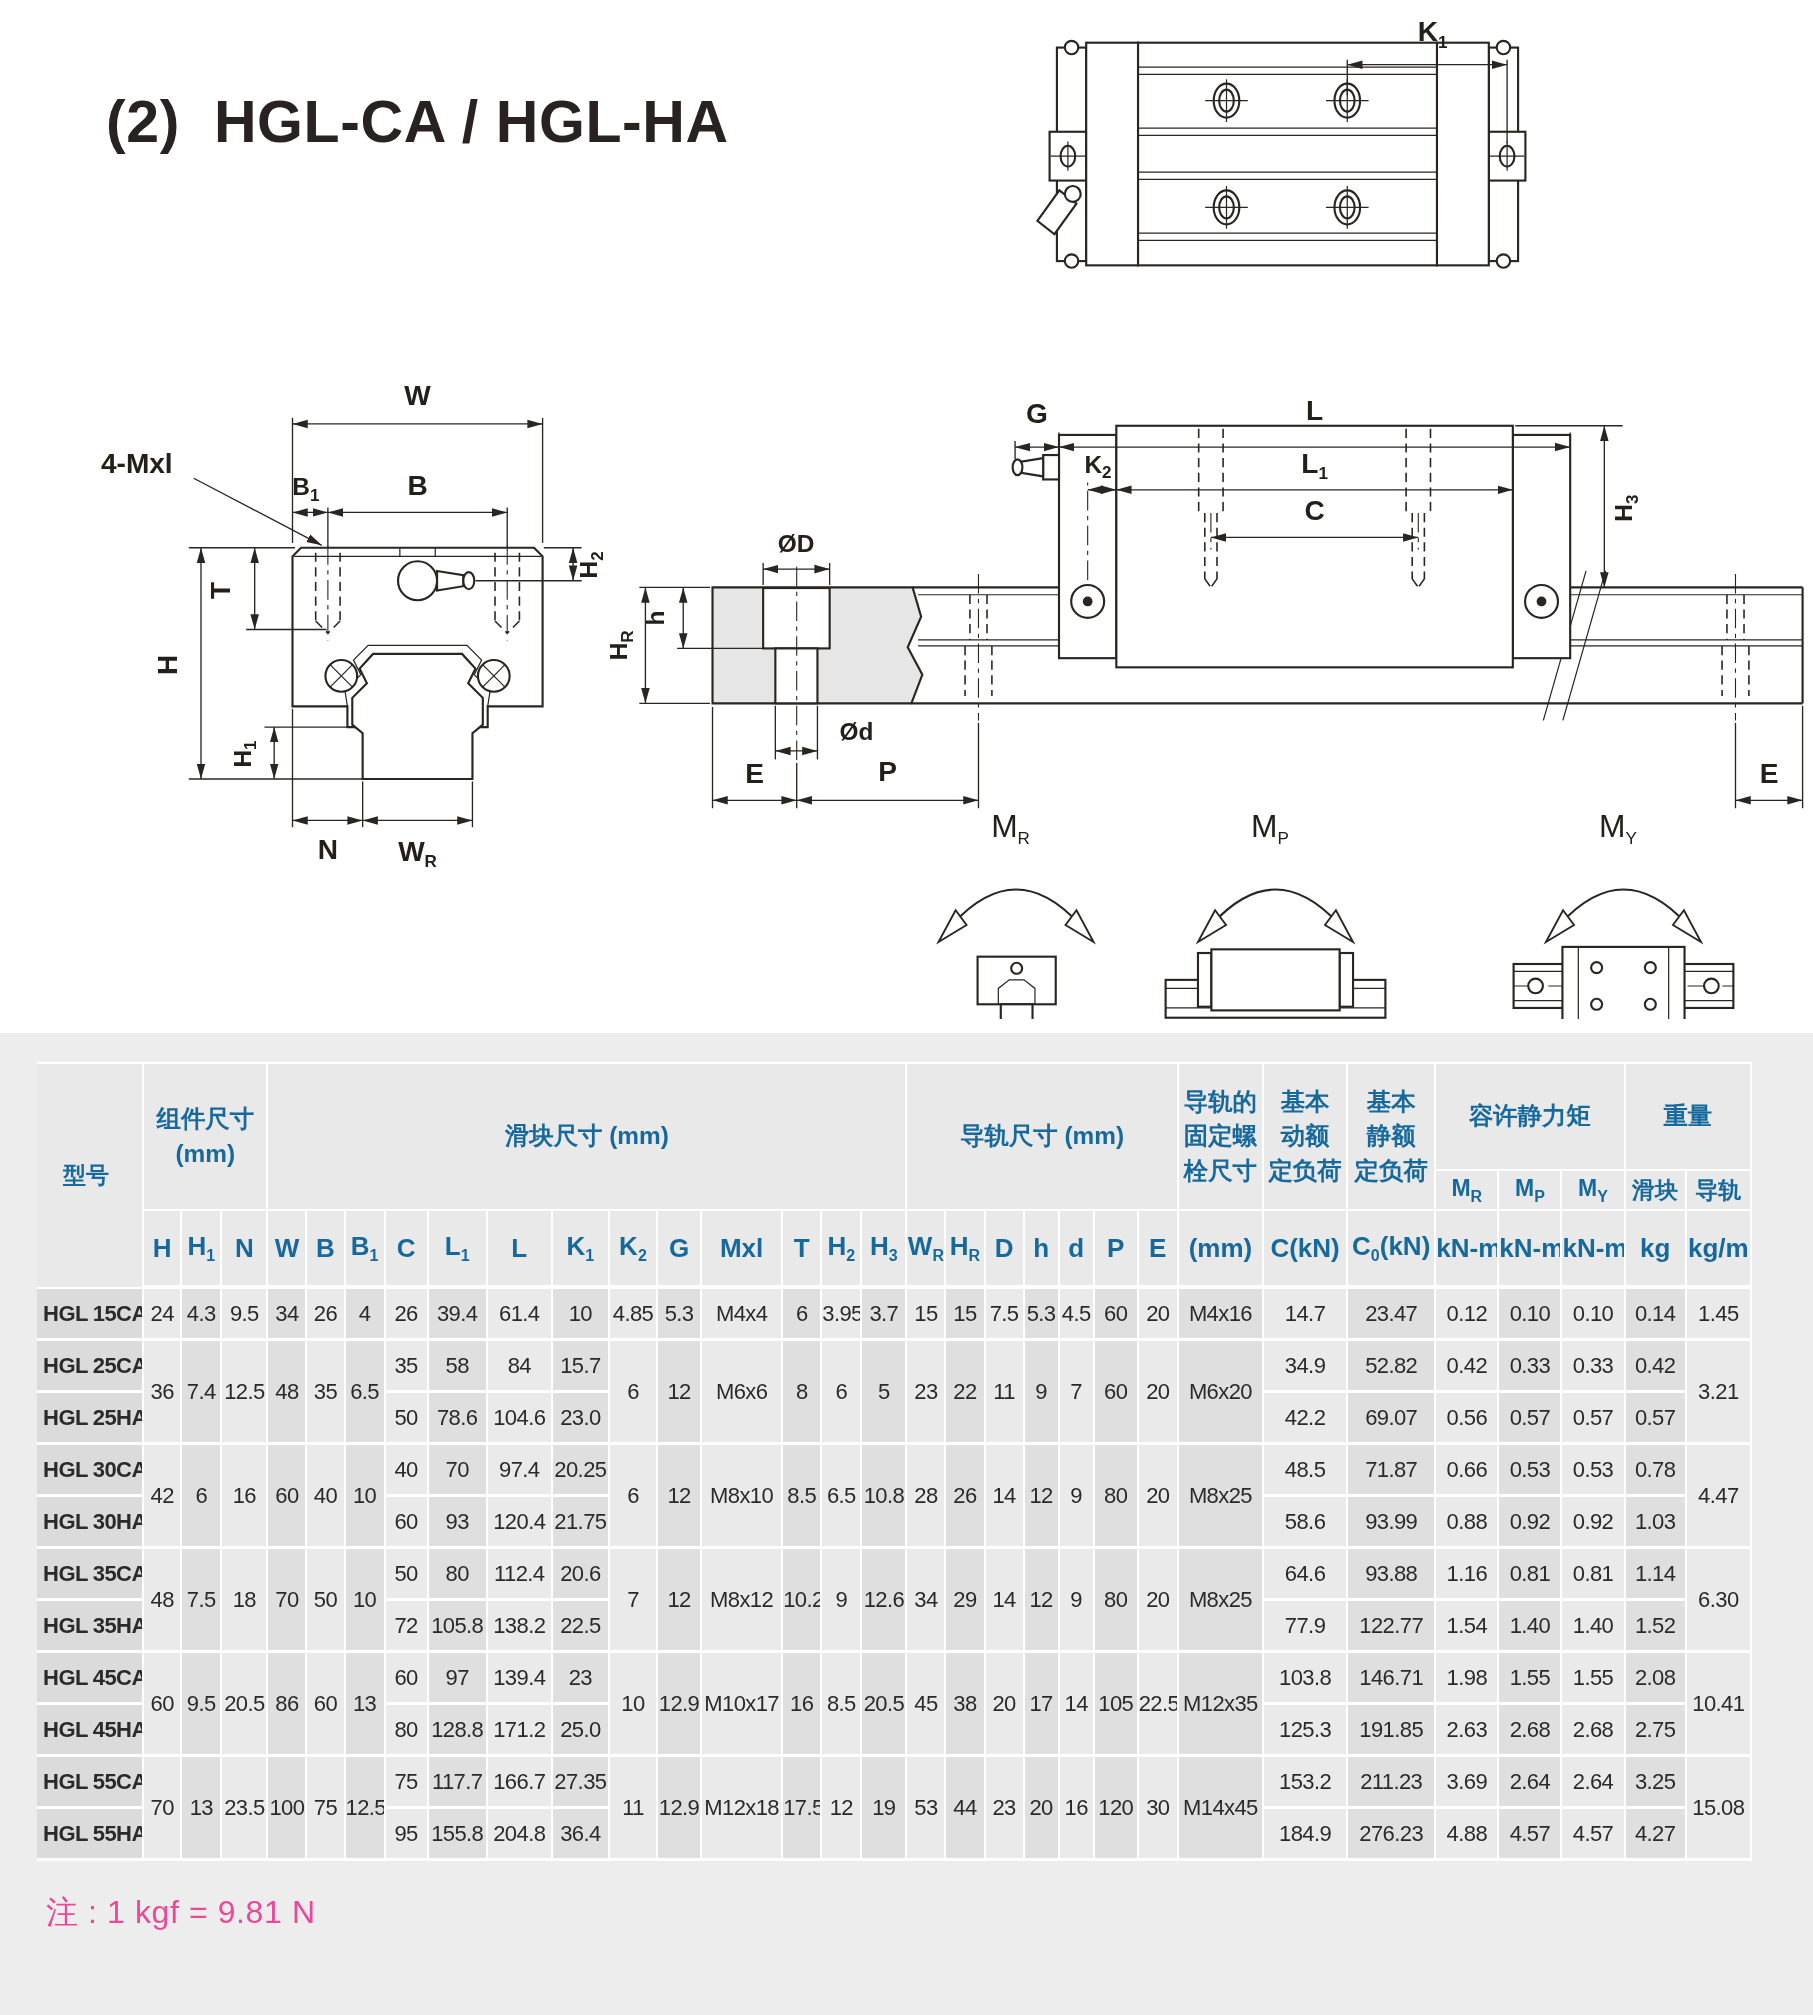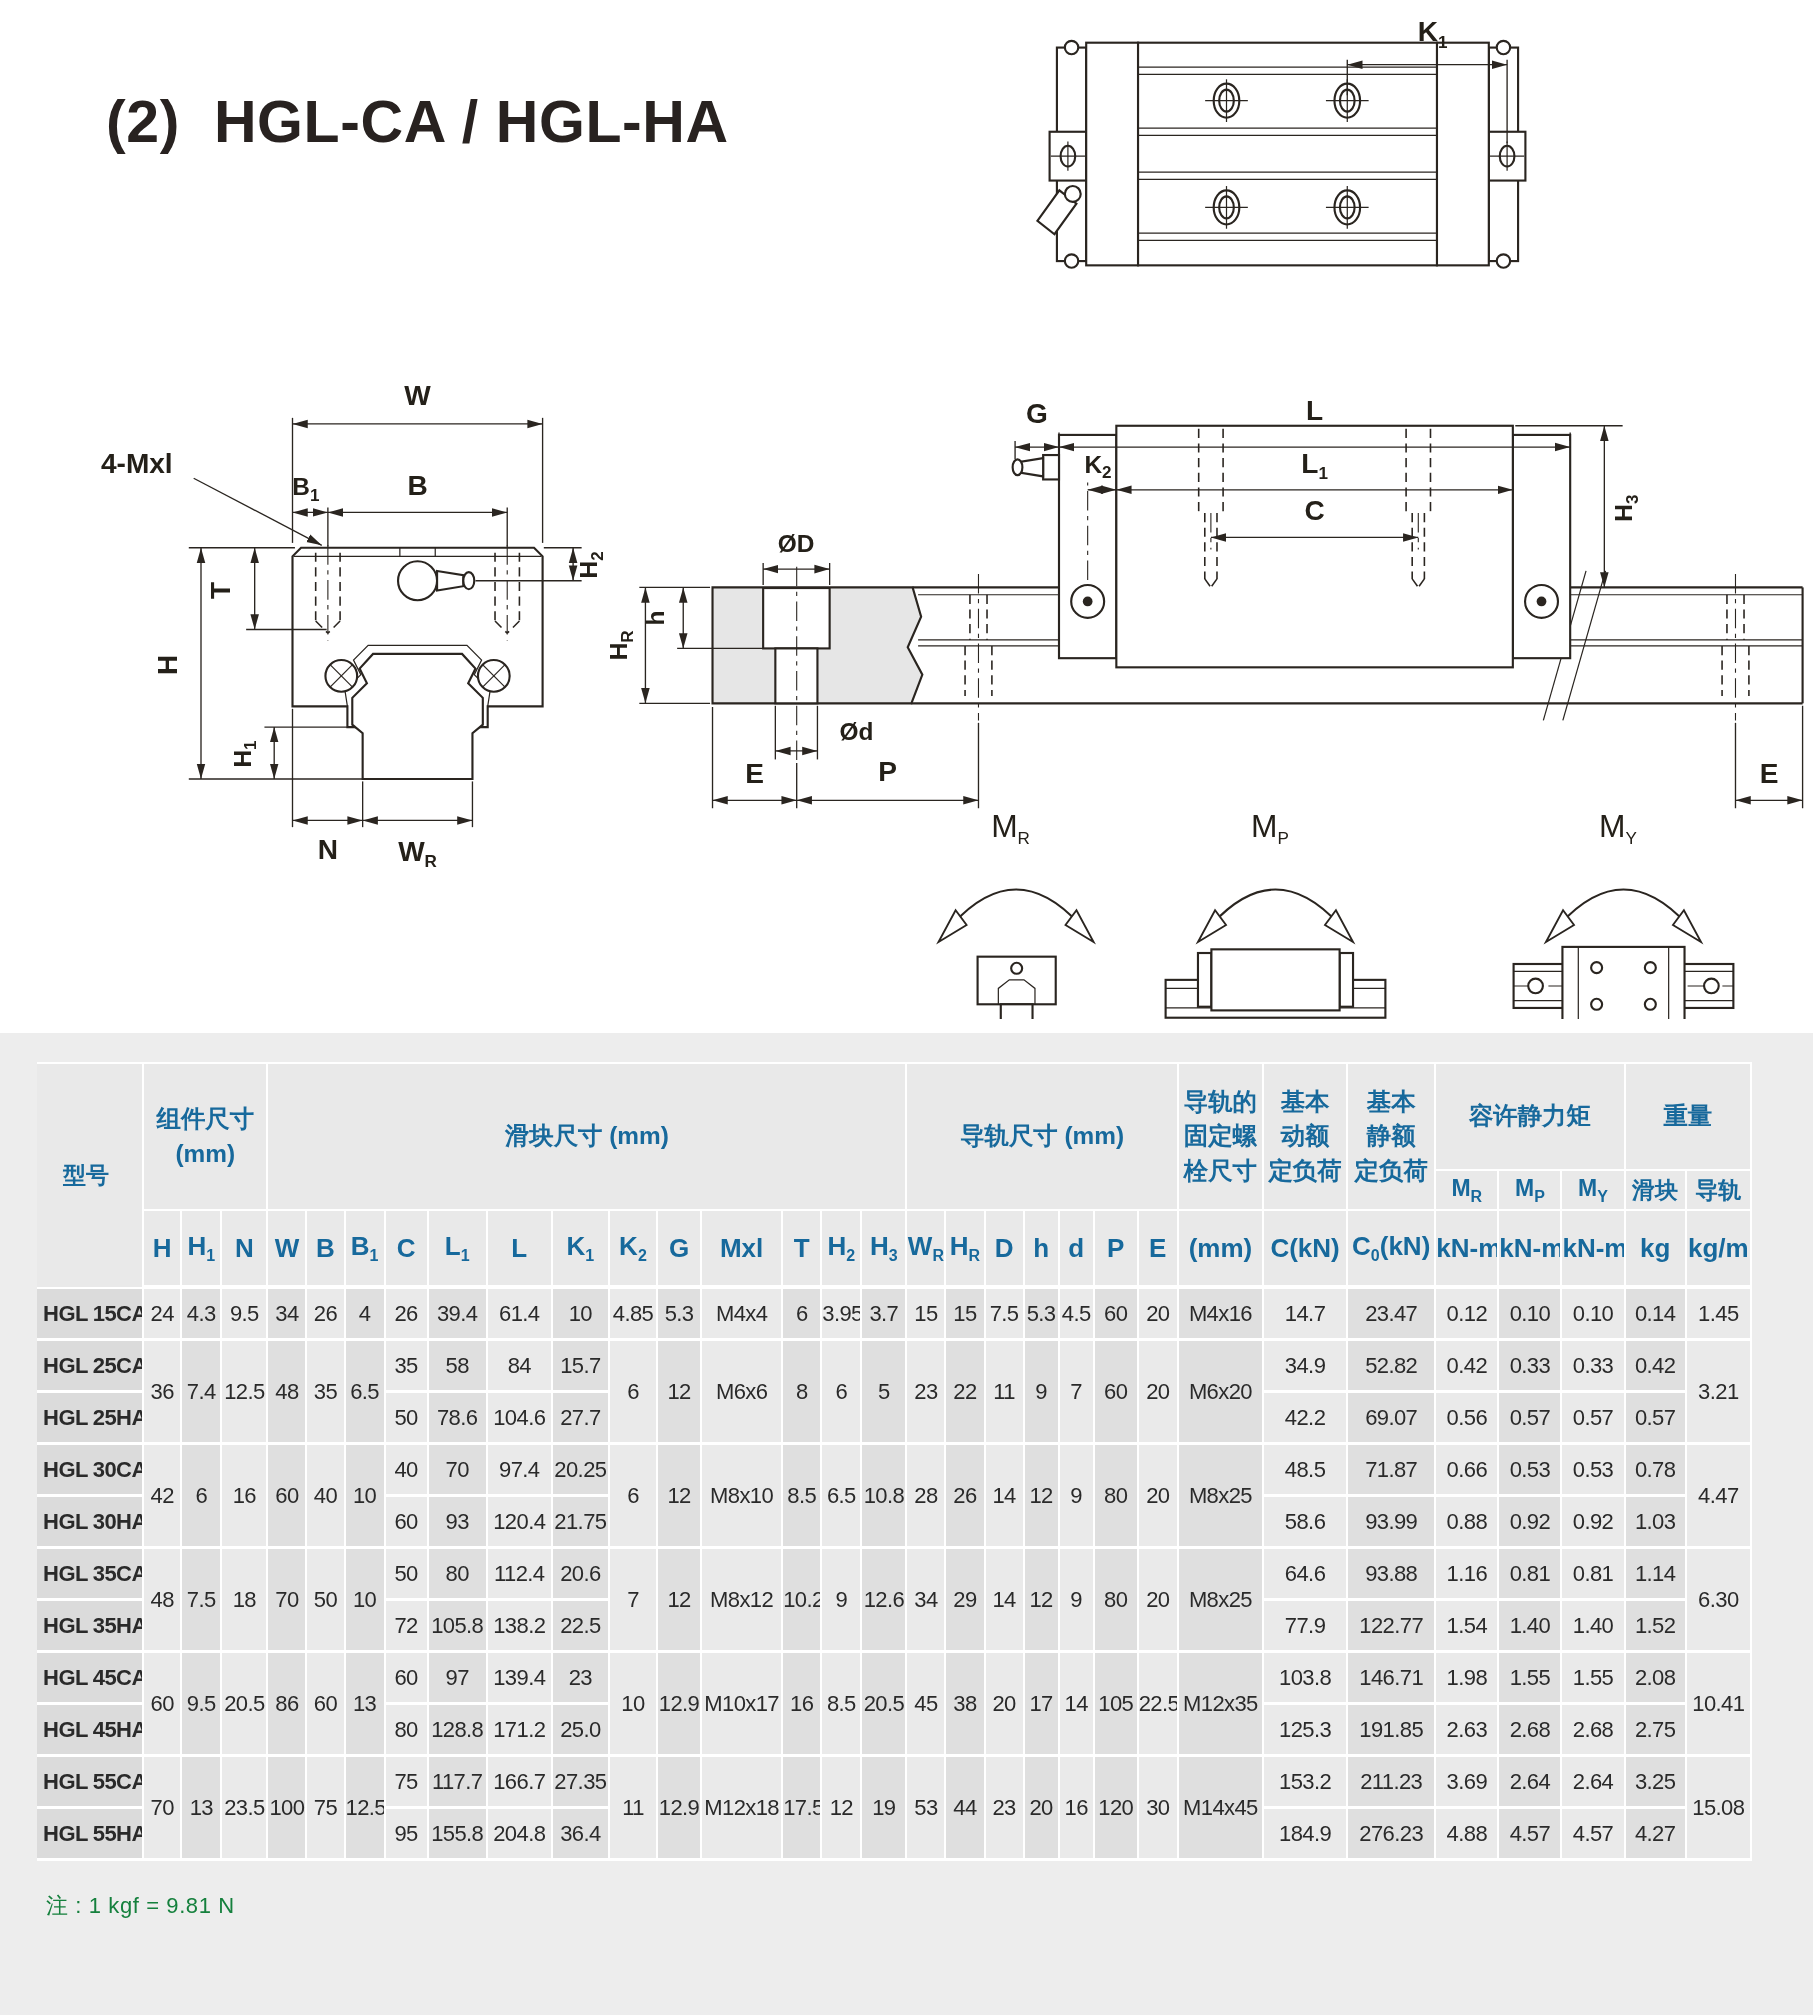--- a/index.html
+++ b/index.html
@@ -1,21 +1,21 @@
 <!DOCTYPE html>
 <html style="font-size:9.8px"><head>
 <meta charset="utf-8">
 <style>
   html,body{margin:0;padding:0;background:#fff;}
   #page{position:relative;width:1814px;height:2015px;background:#ffffff;
         font-family:"Liberation Sans",sans-serif;overflow:hidden;}
   #grayband{position:absolute;left:0;top:1033px;width:1814px;height:982px;background:#ededed;}
   #title{position:absolute;left:90px;top:72px;margin:16px;font-size:59px;font-weight:bold;
          color:#282220;letter-spacing:0.6px;white-space:pre;}
-  #note{position:absolute;left:46px;top:1891px;font-size:22px;color:#15803d;letter-spacing:0.6px;text-align:center;}
+  #note{position:absolute;left:46px;top:1891px;font-size:32px;color:#ec4899;letter-spacing:0.6px;text-align:center;}
   svg{position:absolute;}
   #topview{left:1013px;top:6.1px;}
   #frontview{left:85px;top:366px;}
   #sideview{left:610px;top:330px;}
   #moments{left:897px;top:793px;}
   
   .ol{fill:#ffffff;stroke:#2a2520;stroke-width:3.5;}
   .ray{fill:#e6e6e6;stroke:#2a2520;stroke-width:3.5;}
   .ln{fill:none;stroke:#2a2520;stroke-width:3.5;}
   .tn{fill:none;stroke:#2a2520;stroke-width:2;}
@@ -544,21 +544,21 @@
           <td class="cd">0.33</td>
           <td class="cl">0.33</td>
           <td class="cd">0.42</td>
           <td rowspan="2" class="cl">3.21</td>
         </tr>
         <tr>
           <td class="cm model">HGL 25HA</td>
           <td class="cl">50</td>
           <td class="cd">78.6</td>
           <td class="cl">104.6</td>
-          <td class="cd">27.7</td>
+          <td class="cd">23.0</td>
           <td class="cl">42.2</td>
           <td class="cd">69.07</td>
           <td class="cl">0.56</td>
           <td class="cd">0.57</td>
           <td class="cl">0.57</td>
           <td class="cd">0.57</td>
         </tr>
         <tr>
           <td class="cm model">HGL 30CA</td>
           <td rowspan="2" class="cl">42</td>

